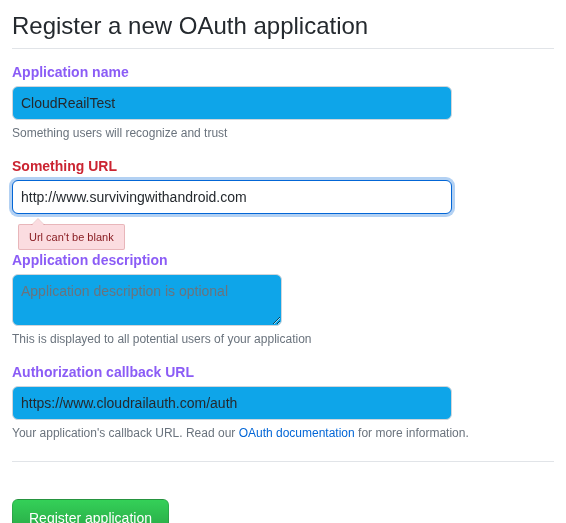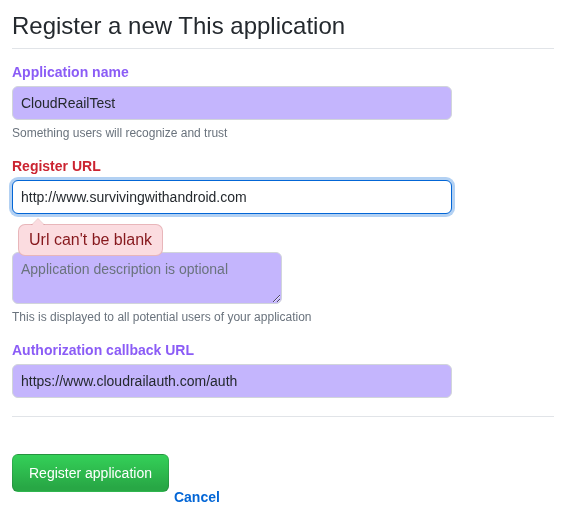--- a/index.html
+++ b/index.html
@@ -50,21 +50,21 @@
     color: #0366d6;
     text-decoration: none;
   }
   input[type="text"], textarea {
     width: 440px;
     max-width: 100%;
     padding: 6px 8px;
     font-size: 14px;
     line-height: 20px;
     color: #24292e;
-    background-color: #c4b5fd;
+    background-color: #0ea5e9;
     border: 1px solid #d1d5da;
     border-radius: 6px;
     outline: none;
     display: block;
   }
   input.focused {
     border-color: #0366d6;
     box-shadow: 0 0 0 3px rgba(3,102,214,0.3);
     background-color: #fff;
   }
@@ -76,23 +76,23 @@
   }
   textarea::placeholder {
     color: #6a737d;
   }
   .error-tooltip {
     position: absolute;
     top: 66px;
     left: 6px;
     background: #fbdce0;
     border: 1px solid rgba(158,28,35,0.2);
-    border-radius: 7px;
+    border-radius: 2px;
     padding: 6px 10px;
-    font-size: 16px;
+    font-size: 11px;
     color: #86181d;
     z-index: 10;
   }
   .error-tooltip::before {
     content: "";
     position: absolute;
     top: -7px;
     left: 12px;
     width: 0; height: 0;
     border-left: 7px solid transparent;
@@ -132,41 +132,45 @@
     font-size: 14px;
     font-weight: 600;
     text-decoration: none;
     cursor: pointer;
     margin-top: 48px;
   }
 </style>
 </head>
 <body>
 
-<h1>Register a new This application</h1>
+<h1>Register a new OAuth application</h1>
 
 <div class="form-group">
   <label>Application name</label>
   <input type="text" value="CloudReailTest" style="">
   <div class="note">Something users will recognize and trust</div>
 </div>
 
 <div class="form-group">
-  <label class="error">Register URL</label>
+  <label class="error">Something URL</label>
   <input type="text" class="focused" value="http://www.survivingwithandroid.com" style="">
   <div class="error-tooltip">Url can't be blank</div>
   <div class="note"></div>
 </div>
 
 <div class="form-group">
+  <label>Application description</label>
   <textarea placeholder="Application description is optional" style=""></textarea>
   <div class="note">This is displayed to all potential users of your application</div>
 </div>
 
 <div class="form-group last">
   <label>Authorization callback URL</label>
   <input type="text" value="https://www.cloudrailauth.com/auth" style="">
+  <div class="note">
+    <span>Your application's callback URL. Read our </span><a href="#">OAuth documentation</a><span> for more information.</span>
+  </div>
 </div>
 
 <div class="actions">
   <button class="btn-primary">Register application</button>
   <a class="btn-cancel">Cancel</a>
 </div>
 
 </body></html>

